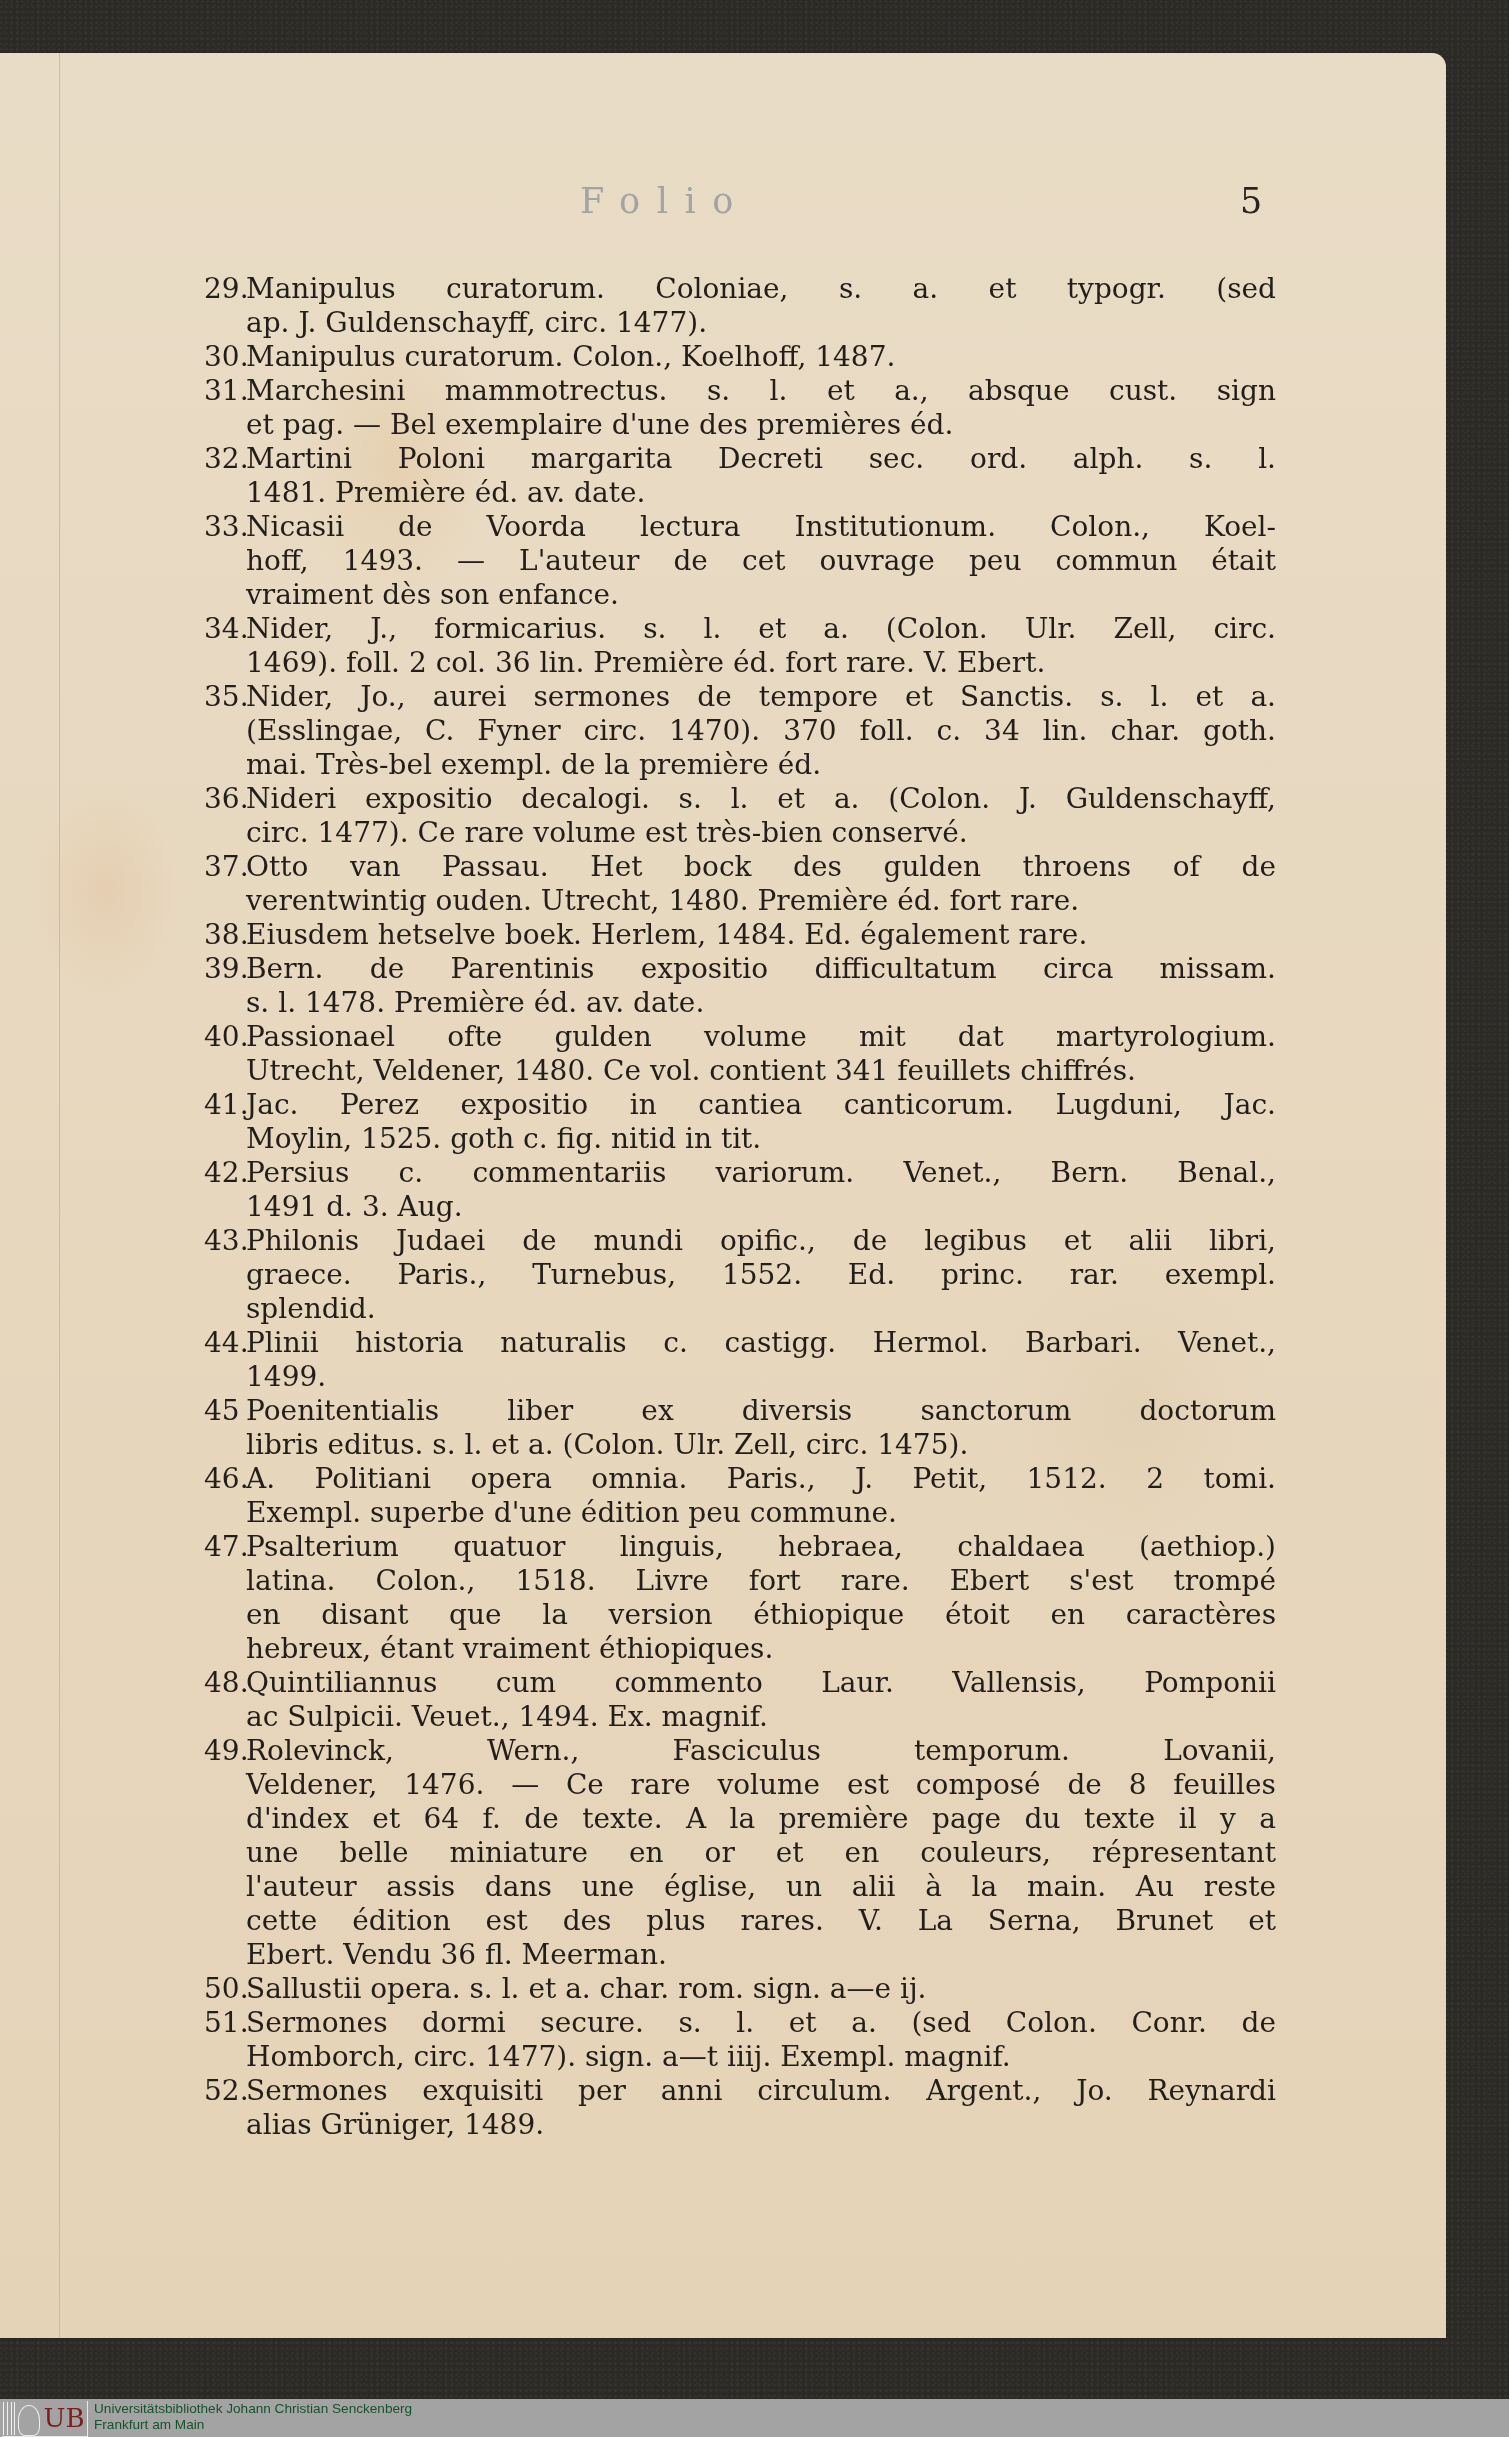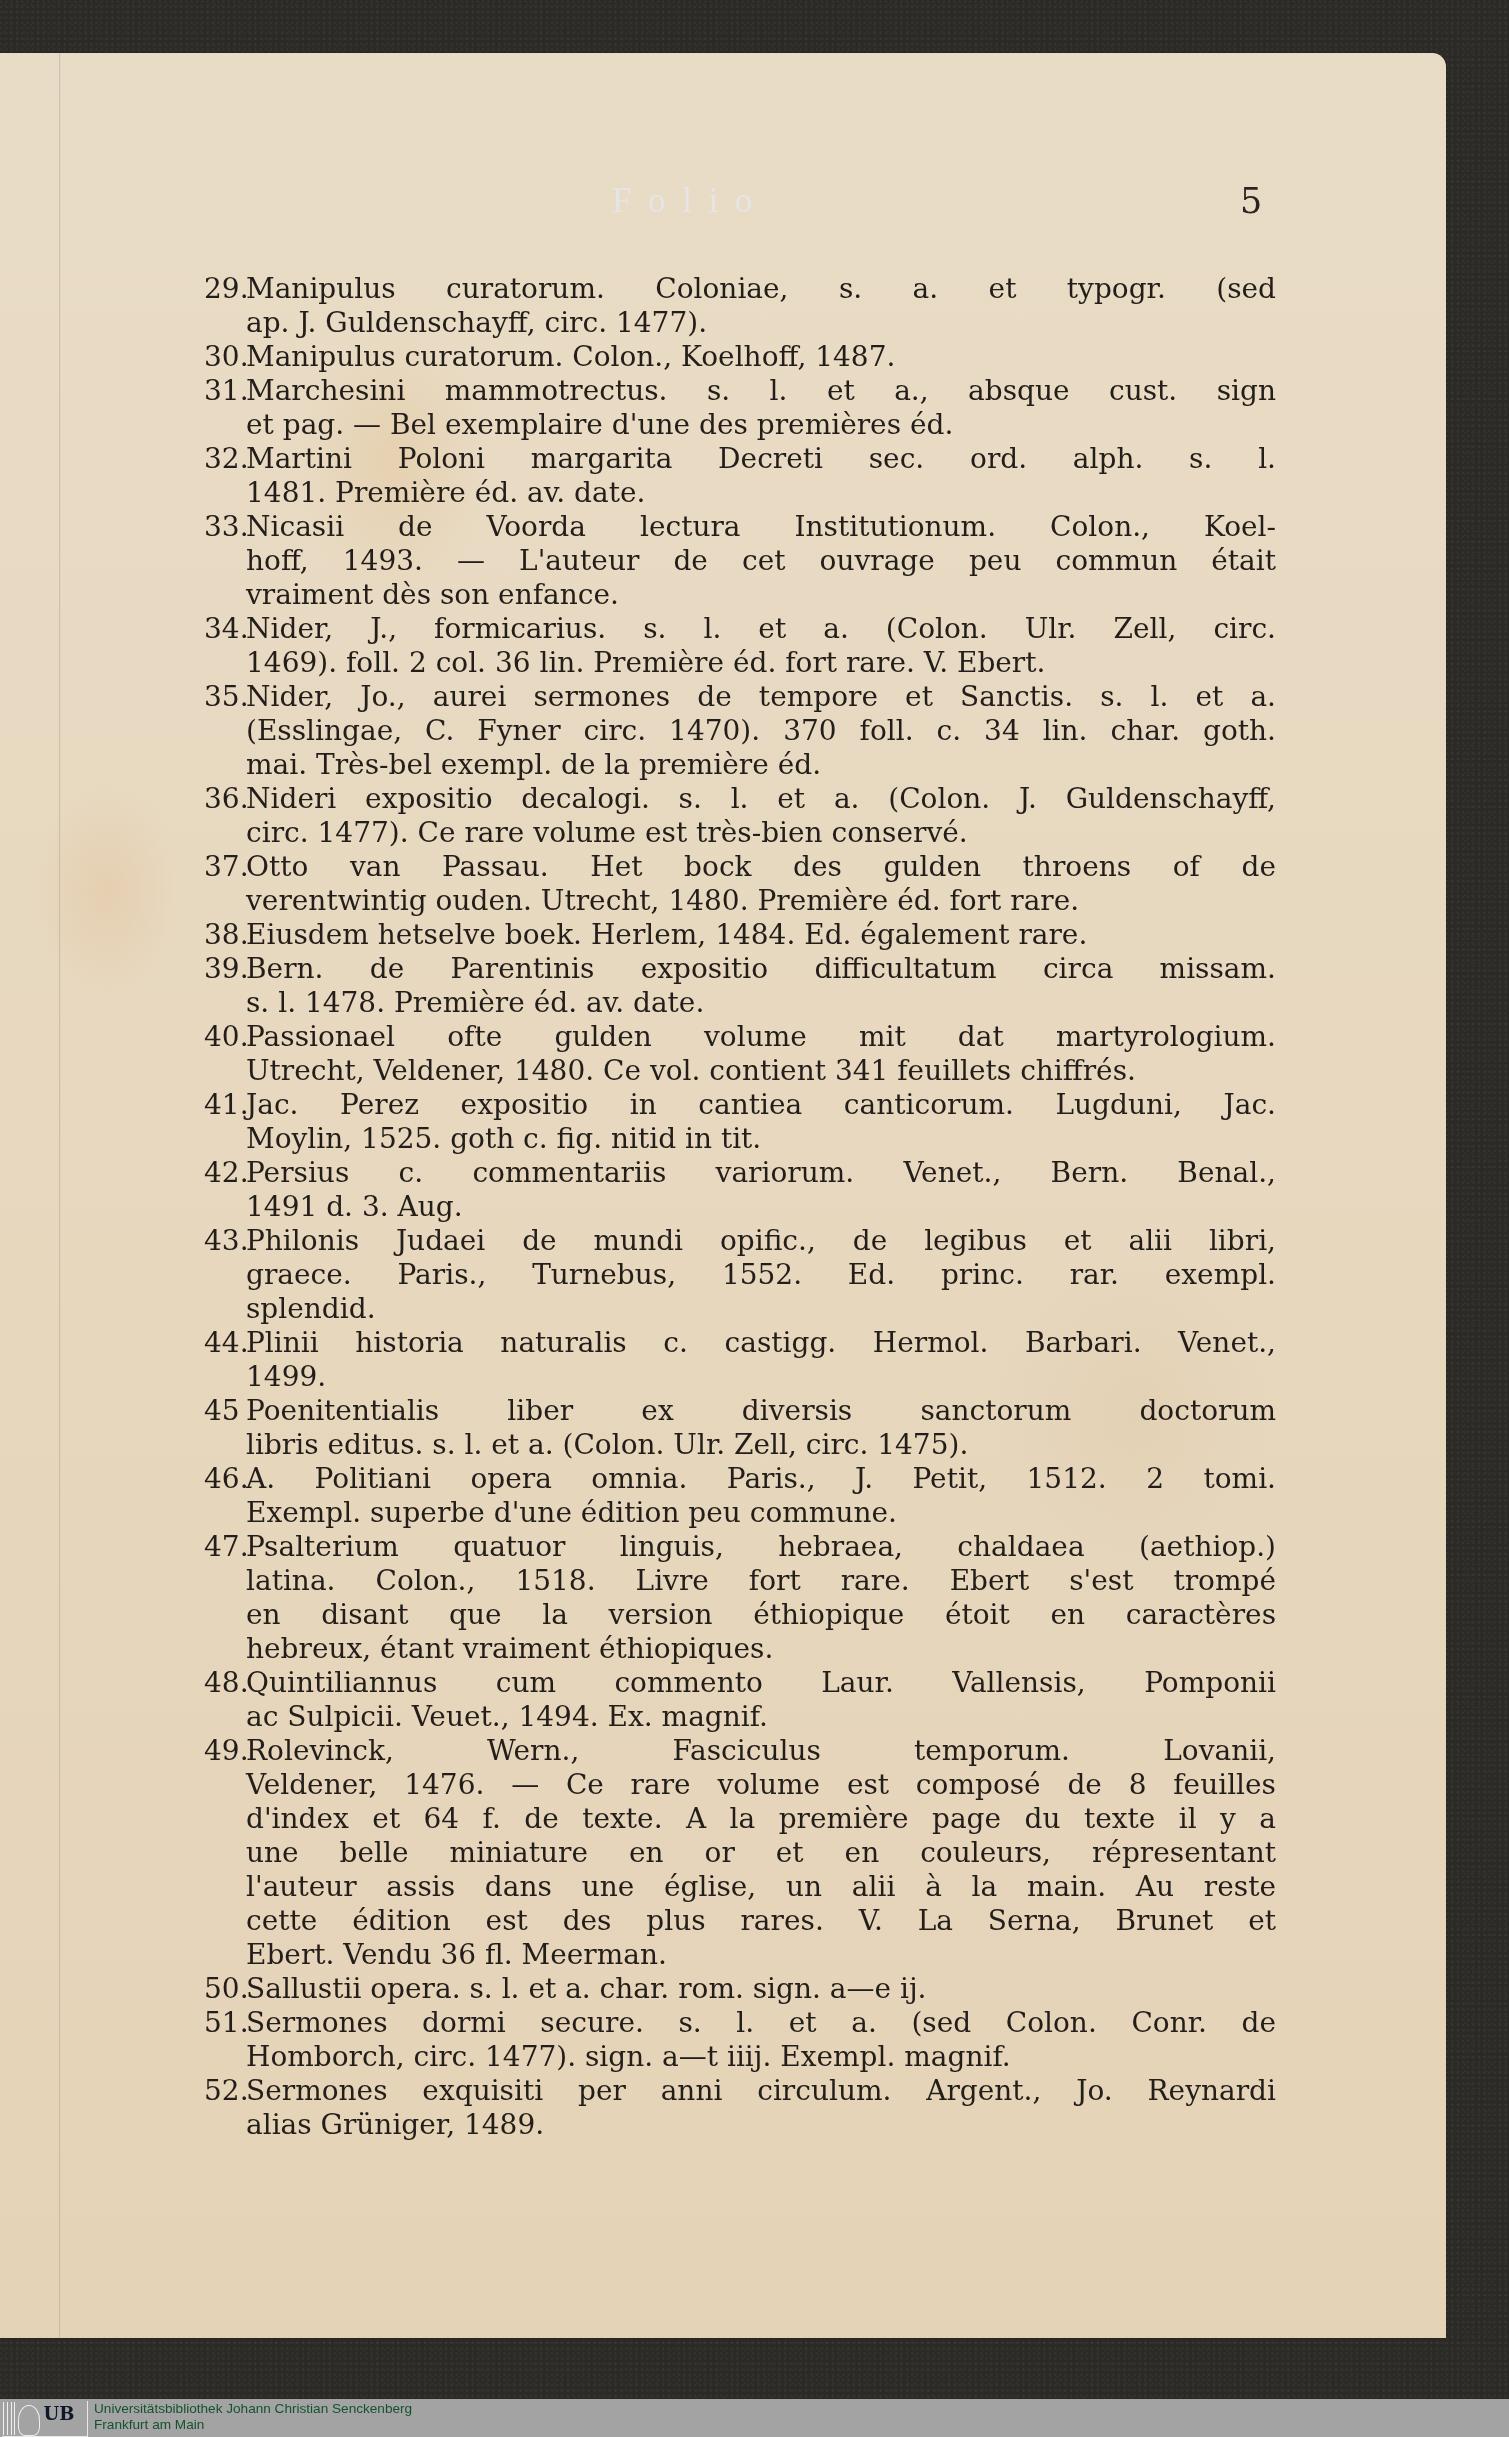--- a/index.html
+++ b/index.html
@@ -13,35 +13,35 @@
     background:
       radial-gradient(ellipse 136px 196px at 393px 408px, rgba(222,180,120,.25), transparent 70%),
       radial-gradient(ellipse 106px 151px at 106px 838px, rgba(222,170,120,.22), transparent 70%),
       radial-gradient(ellipse 196px 226px at 1132px 1359px, rgba(200,170,120,.12), transparent 70%),
       linear-gradient(180deg, #e9dcc6 0%, #e7d8bf 45%, #e5d3b7 100%);
     border-top-right-radius:13.6px; box-shadow: 0 0 1.5px rgba(0,0,0,.6); }
   .fold { position:absolute; left:59px; top:53px; width:2.3px; height:2285px; background:linear-gradient(90deg, rgba(150,130,100,.45), rgba(255,255,255,.25)); }
   .left-leaf { position:absolute; left:0; top:53px; width:60px; height:2285px; background:linear-gradient(90deg,#e2d2b8,#e6d6bd); }
 
   .header { position:absolute; top:181px; left:0; width:1446px; height:45px; }
-  .header-title { position:absolute; left:612px; top:0; font-size:35px; letter-spacing:16.6px; color:#e5e5e5;font-family:Liberation Serif, serif; }
+  .header-title { position:absolute; left:580px; top:0; font-size:35px; letter-spacing:16.6px; color:#a3a3a3; }
   .page-number { position:absolute; left:1240px; top:0; font-size:35px; color:#2a2420; }
 
   .entries { position:absolute; left:204px; top:272px; width:1072px; color:#231e1a; font-size:28px; line-height:34px; }
   .entry { position:relative; padding-left:42px; }
   .entry-num { position:absolute; left:0; top:0; width:42px; }
   .entry-line { display:block; text-align:justify; text-align-last:justify; white-space:nowrap; }
   .entry-line.last { text-align-last:left; }
 
   .footer { position:absolute; left:0; top:2399px; width:1510px; height:39px; background:#a3a3a3; }
   .logo { position:absolute; left:1.5px; top:1.5px; width:85px; height:35px; border:1.5px solid #e8e8e8; border-left:none; border-top:none; }
   .logo-pillars { position:absolute; left:1.5px; top:1.5px; width:12px; height:33px;
     background:repeating-linear-gradient(90deg,#f0f0f0 0 1.5px, transparent 1.5px 3.8px); }
   .logo-bust { position:absolute; left:16.6px; top:4.5px; width:19.6px; height:29px; border:1.5px solid #eee; border-radius:50% 50% 30% 30%; }
-  .logo-ub { position:absolute; left:42px; top:2.3px; font-family:"DejaVu Serif", serif; font-weight:bold; font-size:18px; color:#0f172a; }
+  .logo-ub { position:absolute; left:42px; top:2.3px; font-family:"DejaVu Serif", serif; font-weight:normal; font-size:26px; color:#7f1d1d; }
   .footer-text { position:absolute; left:94px; top:2.3px; color:#14532d; font-family:"Liberation Sans", sans-serif; font-size:13.6px; line-height:16px; }
 </style>
 </head>
 <body>
 
 <div class="bg-noise"></div>
 <div class="left-leaf"></div>
 <div class="page"></div>
 <div class="fold"></div>
 

